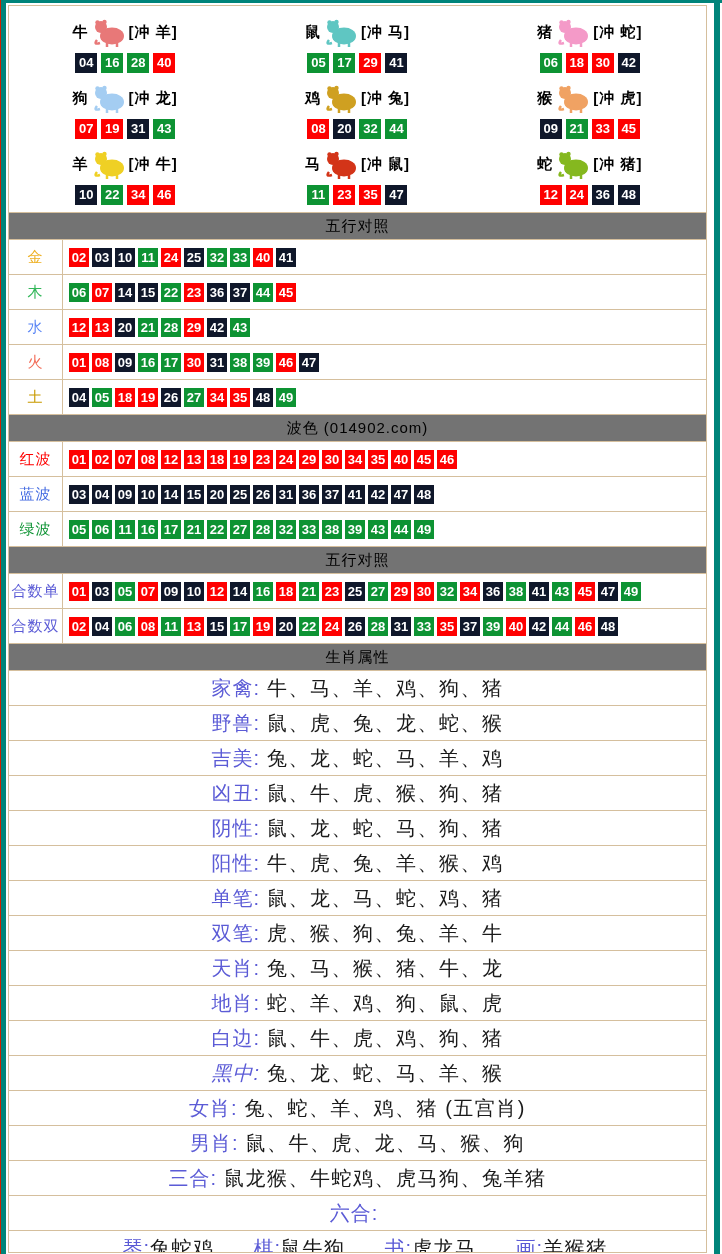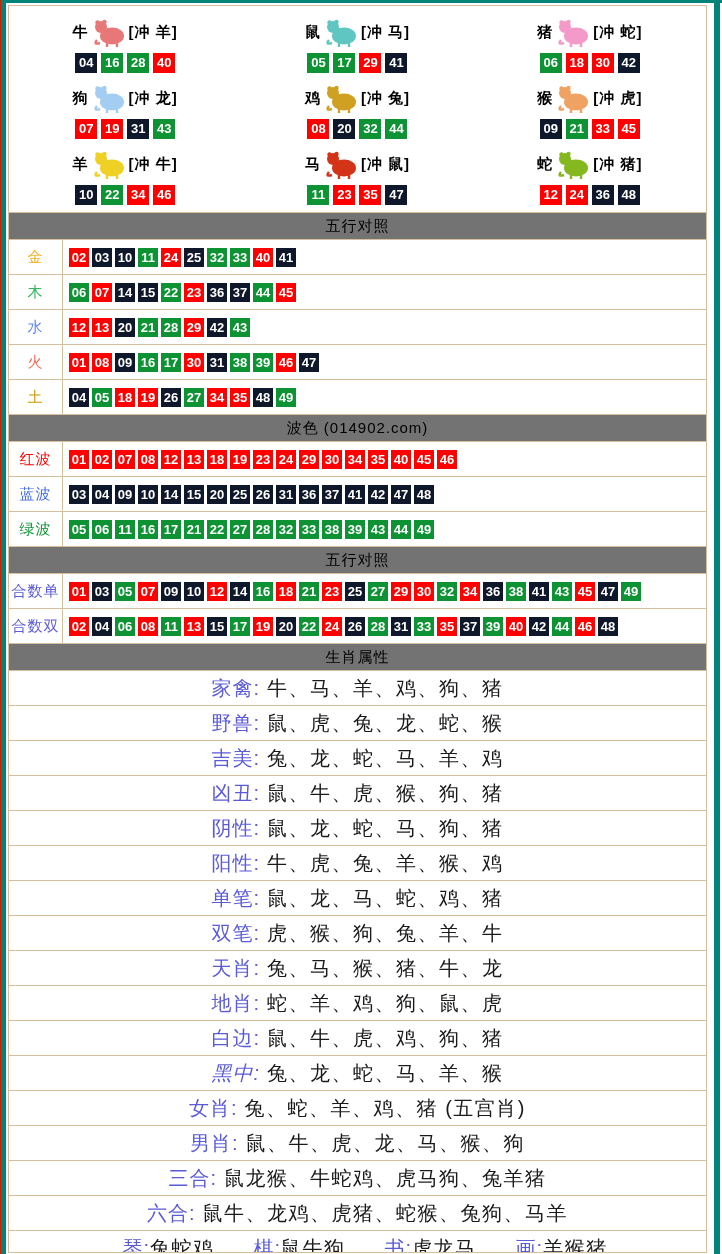--- a/index.html
+++ b/index.html
@@ -475,21 +475,20 @@
         <div class="attr-row">
           <span class="attr-label" style="color: rgb(91, 91, 214);">男肖:</span>
           <span class="attr-value">鼠、牛、虎、龙、马、猴、狗</span>
         </div>
         <div class="attr-row">
           <span class="attr-label" style="color: rgb(91, 91, 214);">三合:</span>
           <span class="attr-value">鼠龙猴、牛蛇鸡、虎马狗、兔羊猪</span>
         </div>
         <div class="attr-row">
           <span class="attr-label" style="color: rgb(91, 91, 214);">六合:</span>
-          <span class="attr-value">鼠牛、龙鸡、虎猪、蛇猴、兔狗、马羊</span>
         </div>
       </div>
     <div class="attr-row bottom-row" id="bottom-row">
         <span class="pair"><span class="attr-label" style="color: rgb(91, 91, 214);">琴:</span><span class="attr-value">兔蛇鸡</span></span>
         <span class="pair"><span class="attr-label" style="color: rgb(91, 91, 214);">棋:</span><span class="attr-value">鼠牛狗</span></span>
         <span class="pair"><span class="attr-label" style="color: rgb(91, 91, 214);">书:</span><span class="attr-value">虎龙马</span></span>
         <span class="pair"><span class="attr-label" style="color: rgb(91, 91, 214);">画:</span><span class="attr-value">羊猴猪</span></span>
       </div>
   </div>
 </div>

